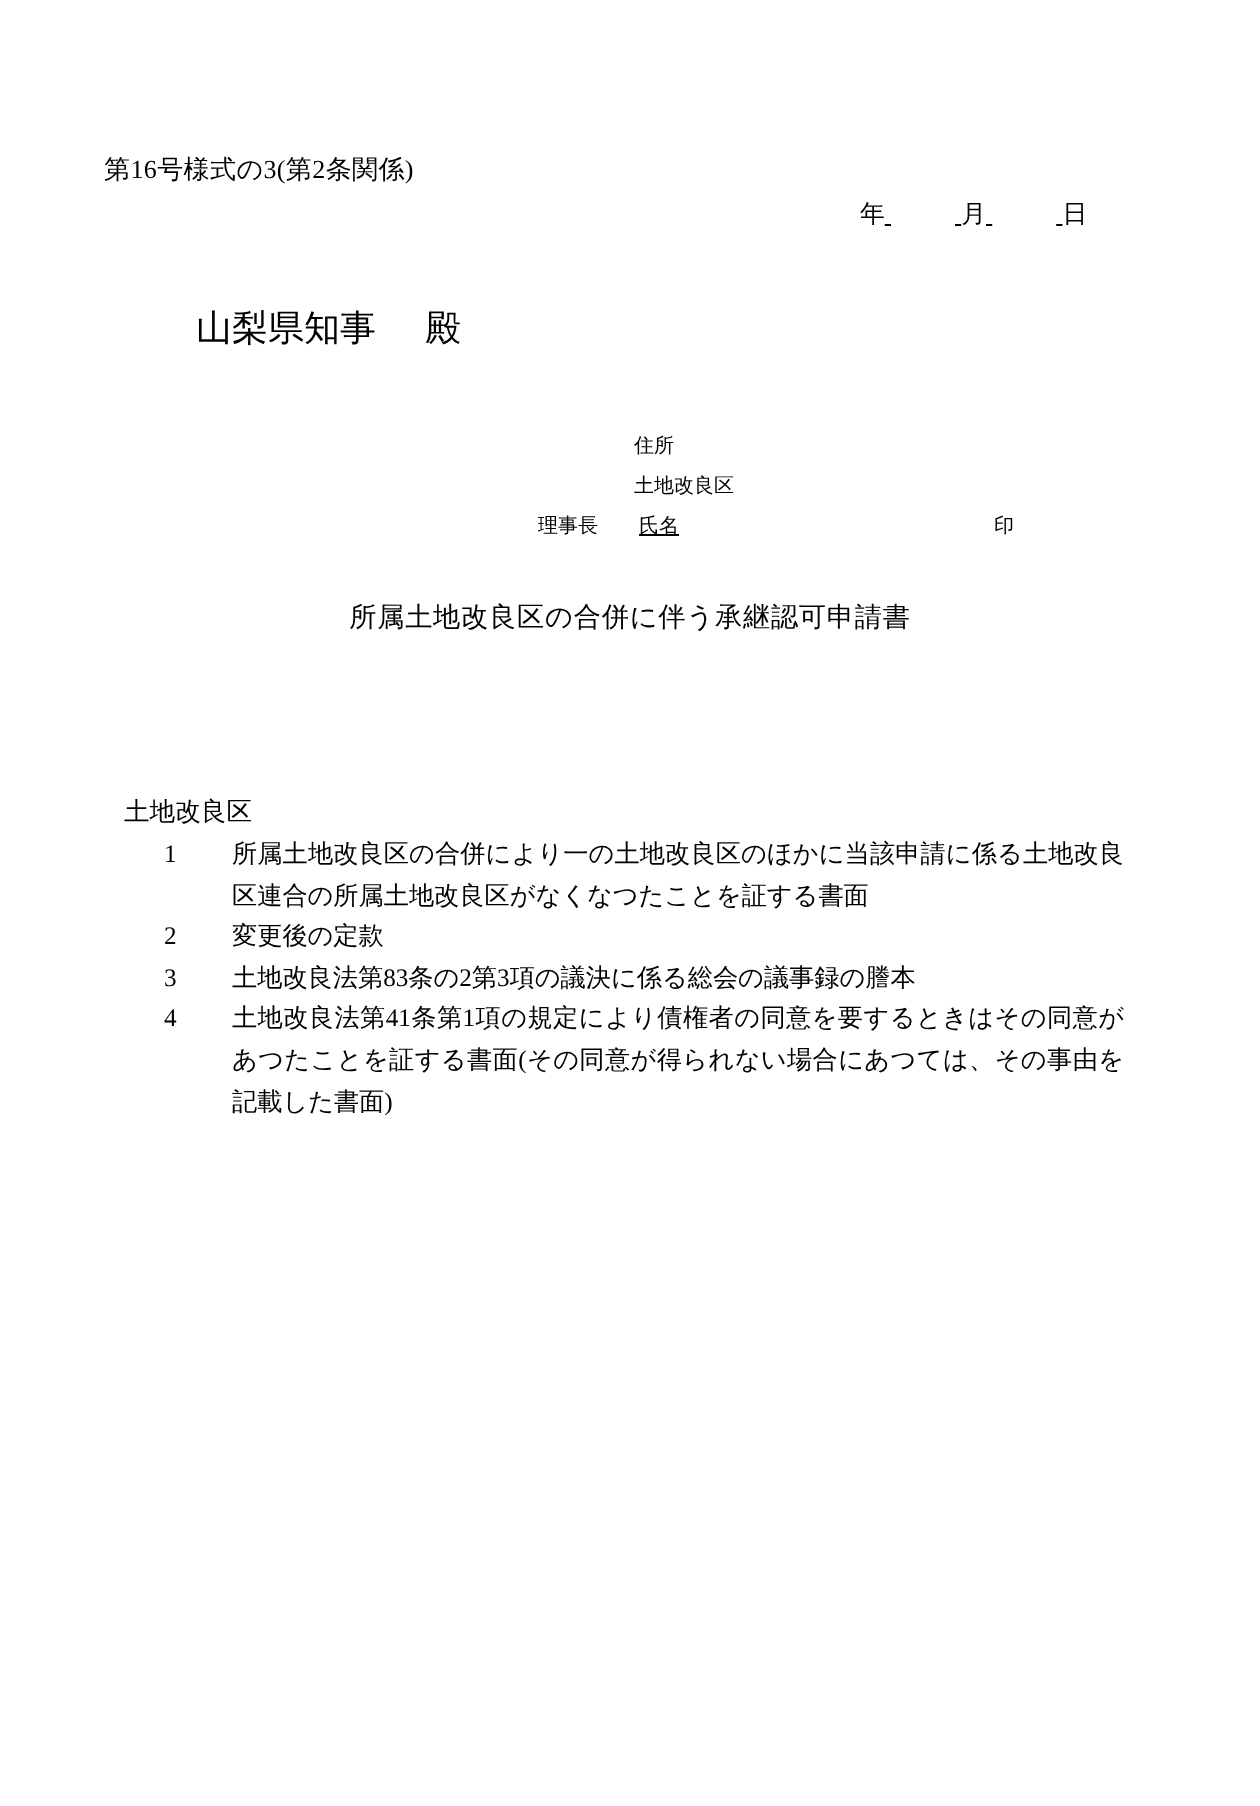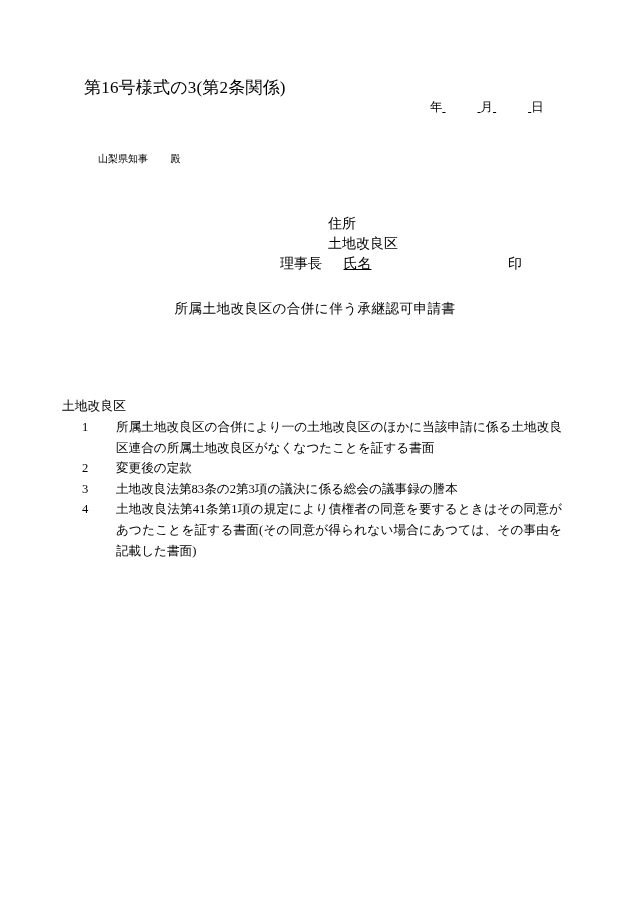--- a/index.html
+++ b/index.html
@@ -16,23 +16,23 @@
     overflow: hidden;
   }
   .page {
     position: relative;
     width: 630px;
     height: 903px;
     box-sizing: border-box;
   }
   .form-no {
     position: absolute;
-    left: 84px;
+    left: 52px;
     top: 76px;
-    font-size: 17px;
+    font-size: 13px;
     letter-spacing: 0.2px;
     white-space: nowrap;
   }
   .date-line {
     position: absolute;
     left: 430px;
     top: 99px;
     font-size: 12.4px;
     white-space: nowrap;
     text-decoration: underline;
@@ -41,32 +41,32 @@
     display: inline-block;
   }
   .date-line .gap {
     display: inline-block;
     width: 32px;
   }
   .addressee {
     position: absolute;
     left: 98px;
     top: 152px;
-    font-size: 10px;
+    font-size: 18px;
     white-space: nowrap;
   }
   .addressee .hon {
     display: inline-block;
     margin-left: 20px;
   }
   .applicant {
     position: absolute;
-    left: 328px;
+    left: 317px;
     top: 214px;
-    font-size: 14px;
+    font-size: 10px;
     line-height: 20px;
   }
   .applicant .row {
     white-space: nowrap;
     position: relative;
   }
   .applicant .row-chief {
     margin-left: -48px;
   }
   .applicant .row-chief .name {

